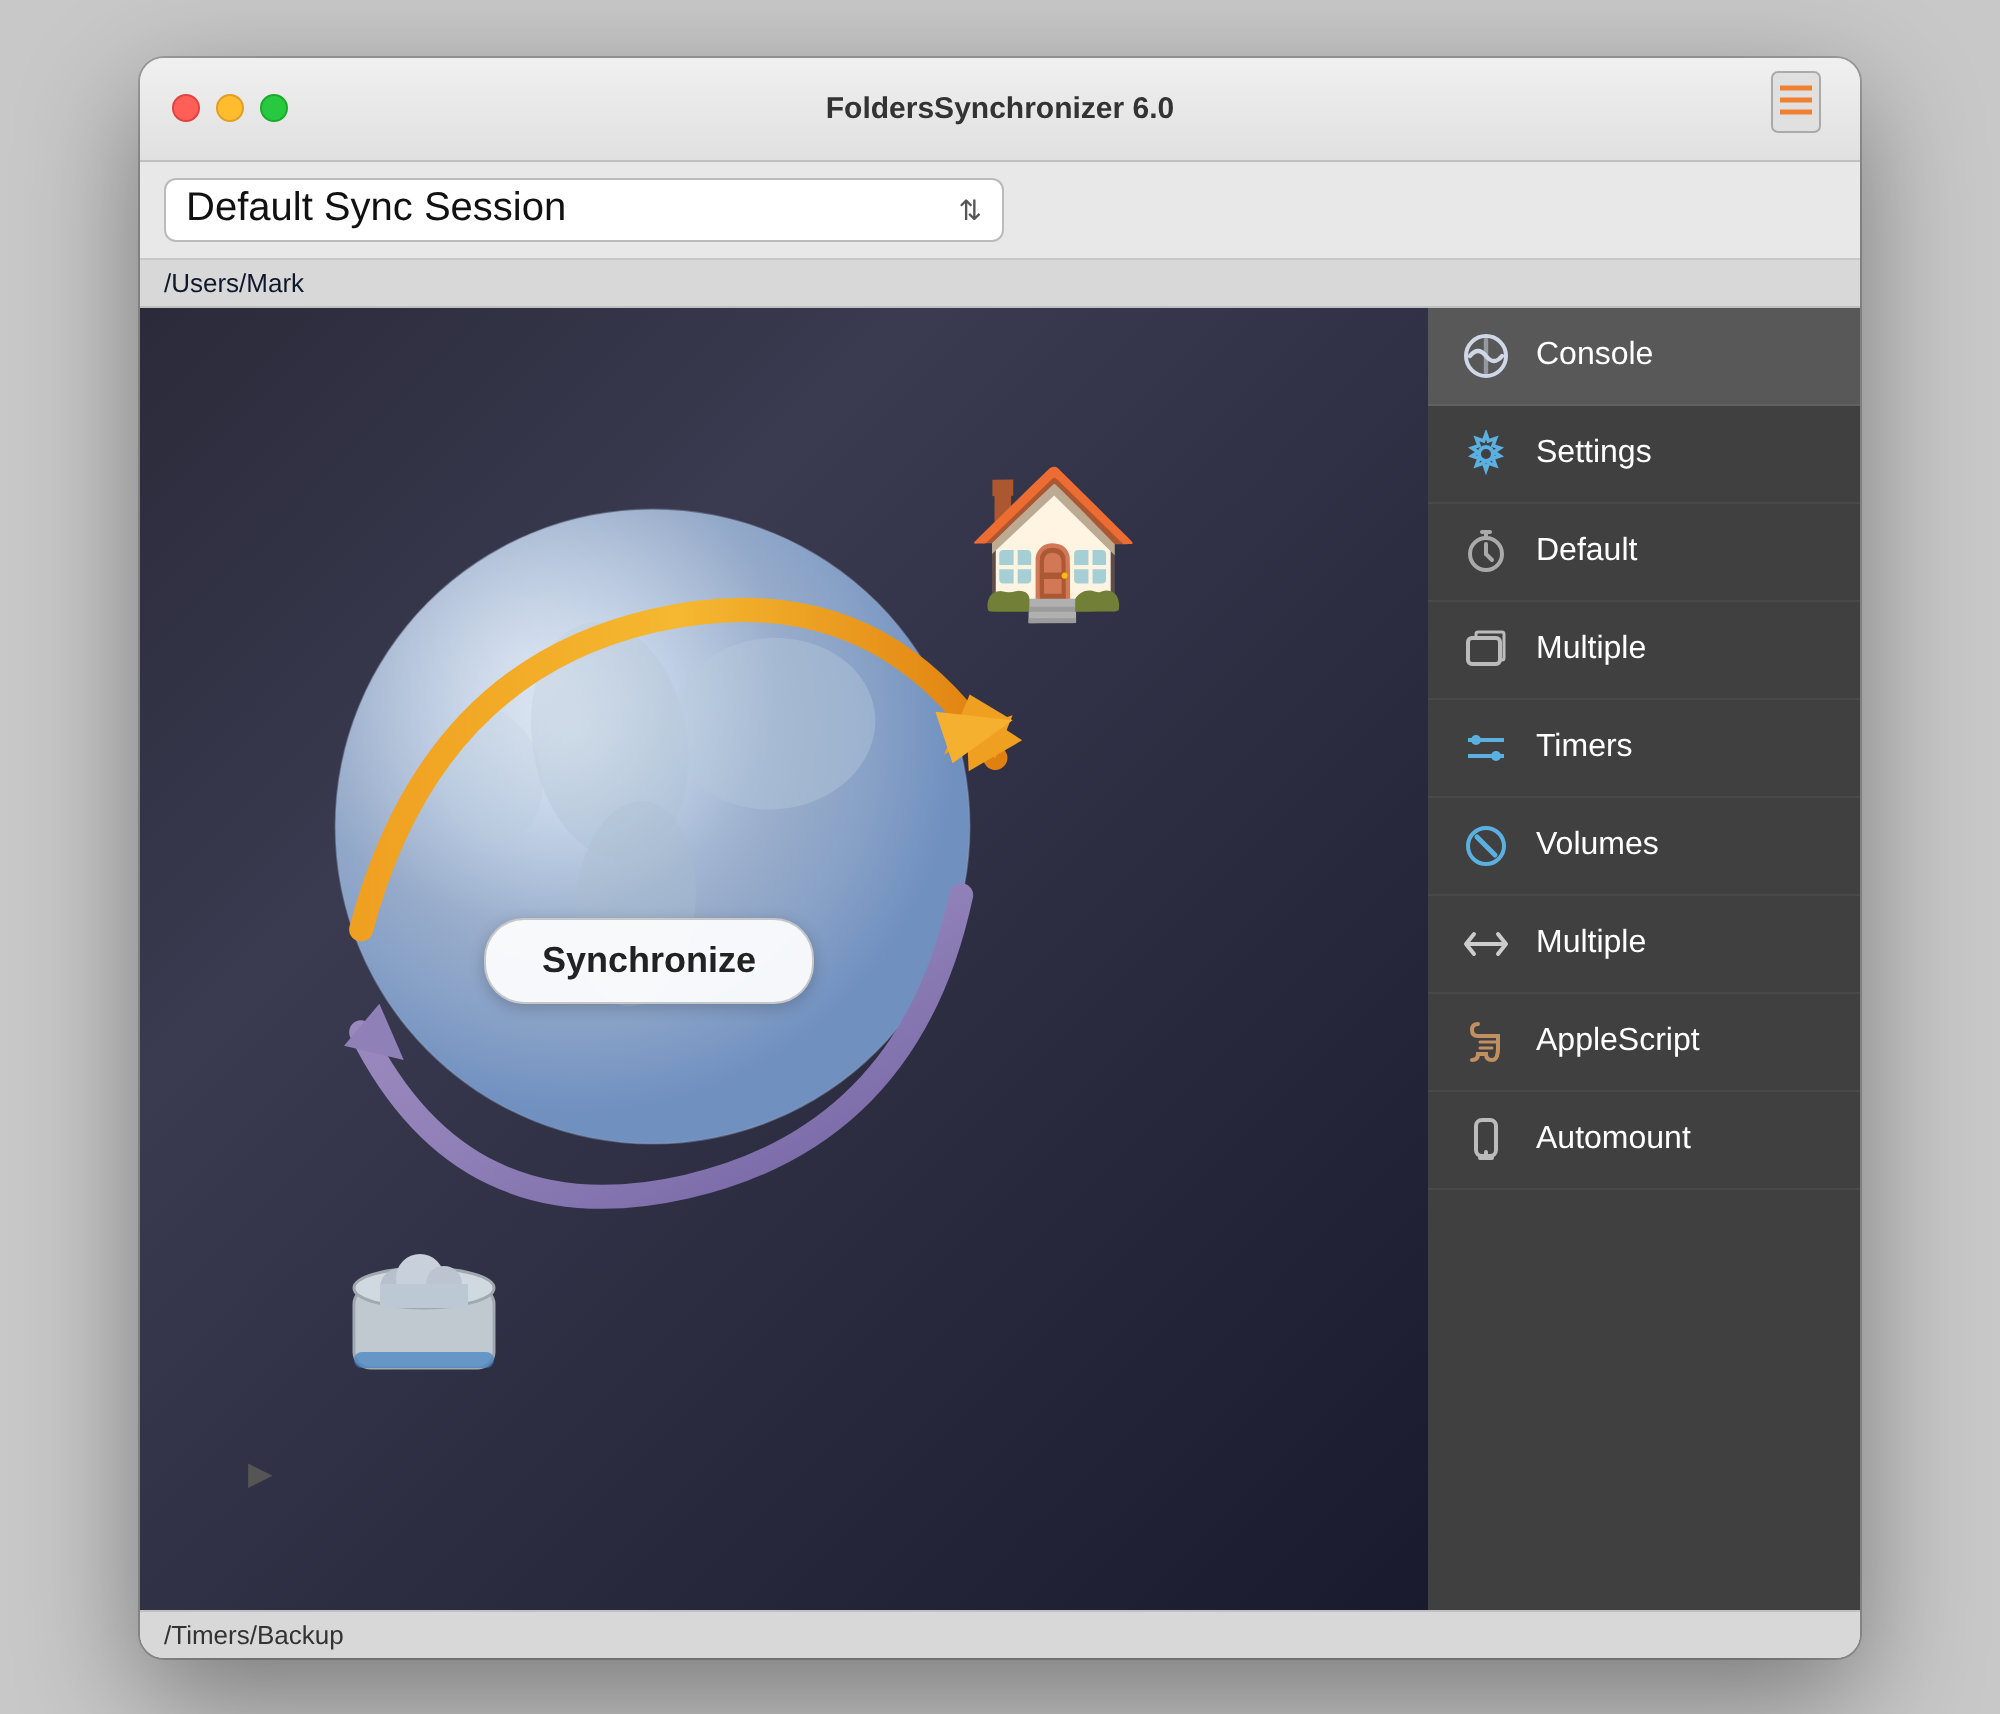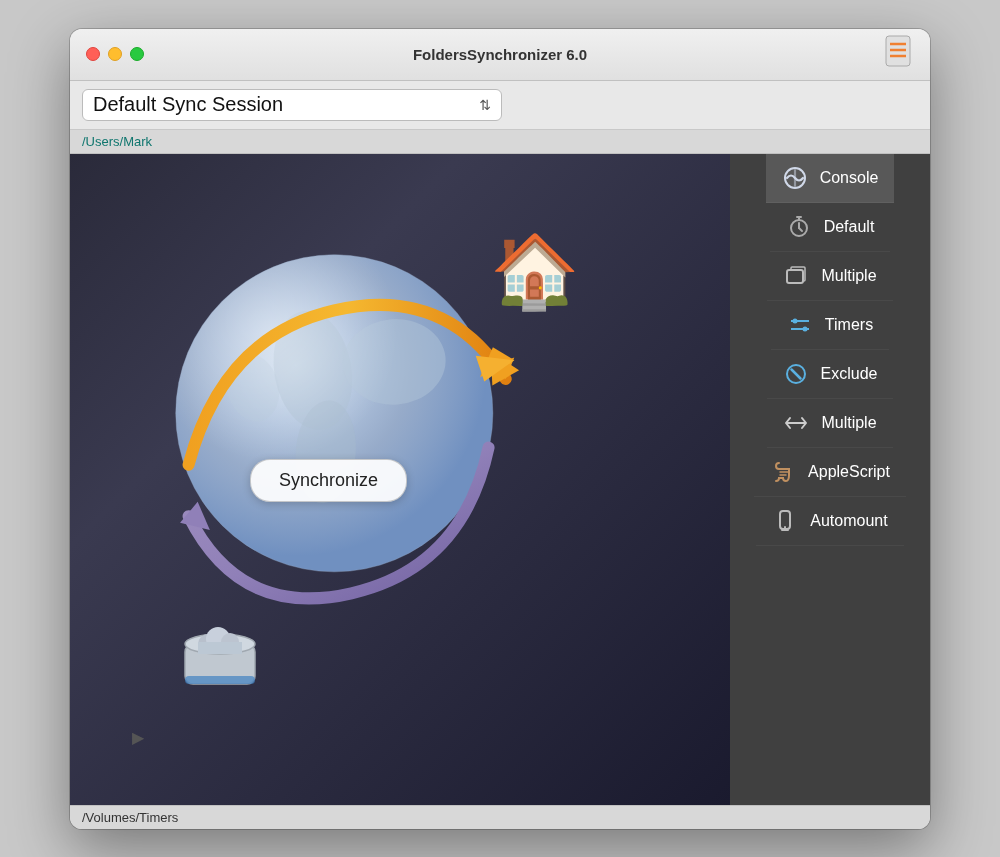--- a/index.html
+++ b/index.html
@@ -101,21 +101,21 @@
     .chevron-icon {
       font-size: 14px;
       color: #555;
     }
 
     
     .path-bar-top {
       background: #d8d8d8;
       padding: 4px 12px;
       font-size: 13px;
-      color: #0f766e;
+      color: #0f172a;
       border-bottom: 1px solid #c0c0c0;
       flex-shrink: 0;
     }
 
     
     .main-content {
       display: flex;
       flex: 1;
       overflow: hidden;
     }
@@ -134,21 +134,21 @@
     
     .sync-button {
       position: absolute;
       left: 130px;
       top: 260px;
       background: rgba(255,255,255,0.92);
       border: 1px solid rgba(0,0,0,0.2);
       border-radius: 20px;
       padding: 10px 28px;
       font-size: 18px;
-      font-weight: 400;
+      font-weight: 700;
       color: #222;
       cursor: pointer;
       box-shadow: 0 2px 8px rgba(0,0,0,0.2);
       z-index: 10;
     }
 
     
     .house-icon {
       position: absolute;
       top: 30px;
@@ -181,26 +181,25 @@
       background: #d8d8d8;
       padding: 4px 12px;
       font-size: 13px;
       color: #333;
       border-top: 1px solid #c0c0c0;
       flex-shrink: 0;
     }
 
     
     .right-sidebar {
-      width: 200px;
+      width: 216px;
       background: #404040;
       display: flex;
       flex-direction: column;
       flex-shrink: 0;
-      align-items: center;
     }
 
     .sidebar-item {
       display: flex;
       align-items: center;
       padding: 11px 16px;
       gap: 12px;
       cursor: pointer;
       border-bottom: 1px solid rgba(255,255,255,0.05);
     }
@@ -382,20 +381,29 @@
         <div class="sidebar-item-icon">
           <svg class="icon-svg" viewBox="0 0 24 24" fill="none">
             <path d="M 4 12 Q 8 7 12 12 Q 16 17 20 12" stroke="#d0d8e8" stroke-width="2.2" fill="none" stroke-linecap="round"></path>
             <path d="M 12 4 L 12 20" stroke="#d0d8e8" stroke-width="2.2" stroke-linecap="round" opacity="0.5"></path>
             <circle cx="12" cy="12" r="10" stroke="#d0d8e8" stroke-width="2" fill="none"></circle>
           </svg>
         </div>
         <span class="sidebar-item-label">Console</span>
       </div>
 
+      <div class="sidebar-item">
+        <div class="sidebar-item-icon">
+          <svg class="icon-svg" viewBox="0 0 24 24" fill="none">
+            <circle cx="12" cy="12" r="3.5" stroke="#5ab0e0" stroke-width="2"></circle>
+            <path d="M12 2 L13.2 5.5 L16.8 4.2 L15.5 7.8 L19 9 L16 11 L19 13 L15.5 14.2 L16.8 17.8 L13.2 16.5 L12 20 L10.8 16.5 L7.2 17.8 L8.5 14.2 L5 13 L8 11 L5 9 L8.5 7.8 L7.2 4.2 L10.8 5.5 Z" stroke="#5ab0e0" stroke-width="1.8" fill="none"></path>
+          </svg>
+        </div>
+        <span class="sidebar-item-label">Settings</span>
+      </div>
 
       <div class="sidebar-item">
         <div class="sidebar-item-icon">
           <svg class="icon-svg" viewBox="0 0 24 24" fill="none">
             <circle cx="12" cy="13" r="8" stroke="#aaa" stroke-width="2"></circle>
             <line x1="12" y1="8" x2="12" y2="13" stroke="#aaa" stroke-width="2" stroke-linecap="round"></line>
             <line x1="12" y1="13" x2="15" y2="16" stroke="#aaa" stroke-width="2" stroke-linecap="round"></line>
             <line x1="10" y1="2" x2="14" y2="2" stroke="#aaa" stroke-width="2" stroke-linecap="round"></line>
             <line x1="12" y1="2" x2="12" y2="5" stroke="#aaa" stroke-width="2" stroke-linecap="round"></line>
           </svg>
@@ -425,21 +433,21 @@
         <span class="sidebar-item-label">Timers</span>
       </div>
 
       <div class="sidebar-item">
         <div class="sidebar-item-icon">
           <svg class="icon-svg" viewBox="0 0 24 24" fill="none">
             <circle cx="12" cy="12" r="9" stroke="#5ab0e0" stroke-width="2"></circle>
             <line x1="7.5" y1="7.5" x2="16.5" y2="16.5" stroke="#5ab0e0" stroke-width="2.5" stroke-linecap="round"></line>
           </svg>
         </div>
-        <span class="sidebar-item-label">Exclude</span>
+        <span class="sidebar-item-label">Volumes</span>
       </div>
 
       <div class="sidebar-item">
         <div class="sidebar-item-icon">
           <svg class="icon-svg" viewBox="0 0 24 24" fill="none">
             <line x1="2" y1="12" x2="22" y2="12" stroke="#ccc" stroke-width="2"></line>
             <polyline points="6,7 2,12 6,17" stroke="#ccc" stroke-width="2" fill="none" stroke-linejoin="round" stroke-linecap="round"></polyline>
             <polyline points="18,7 22,12 18,17" stroke="#ccc" stroke-width="2" fill="none" stroke-linejoin="round" stroke-linecap="round"></polyline>
           </svg>
         </div>
@@ -465,15 +473,15 @@
             <line x1="12" y1="18" x2="12" y2="21" stroke="#bbb" stroke-width="2" stroke-linecap="round"></line>
             <line x1="9" y1="21" x2="15" y2="21" stroke="#bbb" stroke-width="2" stroke-linecap="round"></line>
           </svg>
         </div>
         <span class="sidebar-item-label">Automount</span>
       </div>
 
     </div>
   </div>
 
-  <div class="path-bar-bottom">/Volumes/Timers</div>
+  <div class="path-bar-bottom">/Timers/Backup</div>
 
 </div>
 
 </body></html>

